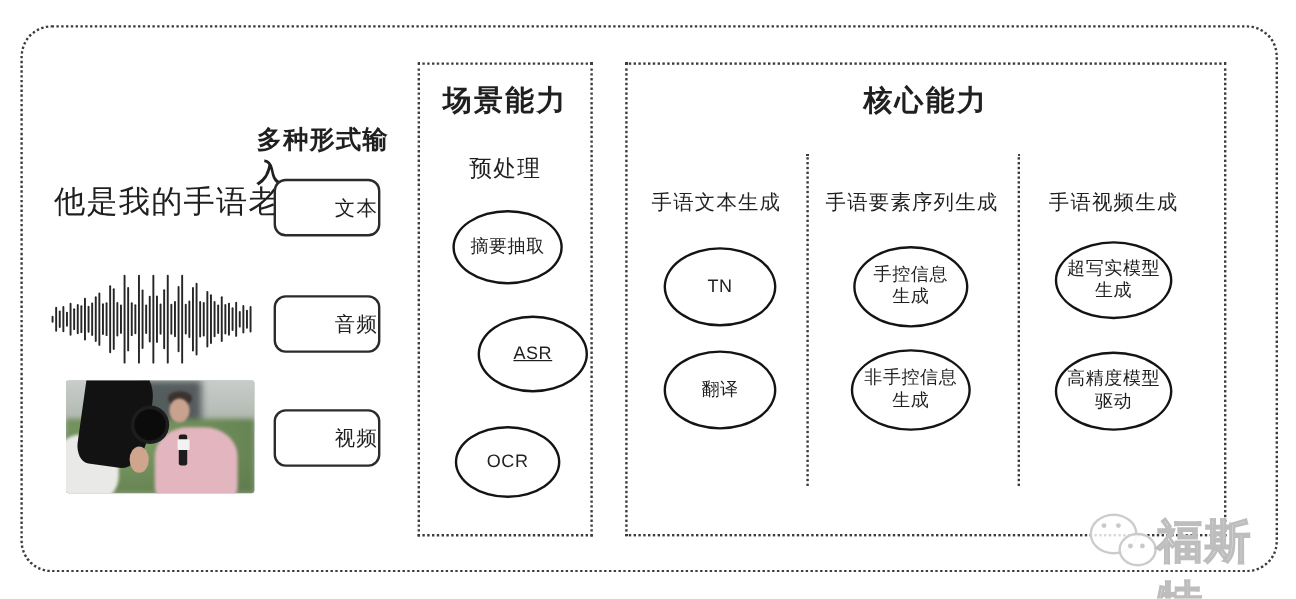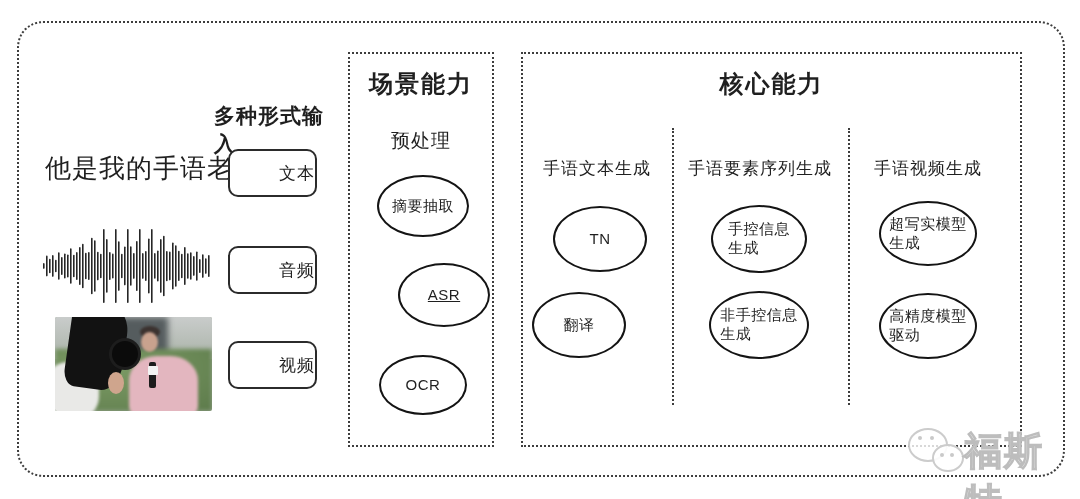--- a/index.html
+++ b/index.html
@@ -36,36 +36,36 @@
   .ph-cam{left:8%;top:-12%;width:36%;height:88%;background:#121212;border-radius:12% 30% 35% 20%;transform:rotate(8deg);}
   .ph-lens{left:36%;top:26%;width:26px;height:26px;border-radius:50%;background:#0b0b0b;box-shadow:0 0 0 3px #1d1d1d;}
   .ph-hand{left:34%;top:58%;width:16px;height:22px;border-radius:50%;background:#cfa58d;filter:blur(.5px);}
   
   .scene-box{position:absolute;left:348px;top:52px;width:142px;height:391px;border:2px dotted #3d3d3d;}
   .core-box{position:absolute;left:521px;top:52px;width:497px;height:391px;border:2px dotted #3d3d3d;}
   .box-title{position:absolute;left:0;right:0;top:14px;text-align:center;font-size:24px;font-weight:700;letter-spacing:2px;}
   .scene-sub{position:absolute;left:0;right:0;top:74px;text-align:center;font-size:19px;letter-spacing:1px;font-family:Liberation Serif, serif;}
   .ellipse{
     position:absolute;border:2.5px solid #141414;border-radius:50%;
-    display:flex;align-items:center;justify-content:center;background:#fff;
+    display:flex;align-items:center;justify-content:center;text-align:center;background:#fff;
   }
   .ellipse span{white-space:pre-line;font-size:15px;font-weight:500;line-height:1.25;letter-spacing:.5px;}
   
   .el-summary{left:377px;top:175px;width:88px;height:58px;}
   .el-asr{left:398px;top:263px;width:88px;height:60px;text-decoration:underline;}
   .el-ocr{left:379px;top:355px;width:84px;height:56px;}
   
   .col-header{position:absolute;top:157px;text-align:center;font-size:17px;letter-spacing:1px;}
   .hd-col1{left:535px;width:124px;}
   .hd-col2{left:678px;width:164px;}
   .hd-col3{left:866px;width:124px;}
   .divider{position:absolute;top:128px;height:277px;width:0;border-left:2px dotted #3d3d3d;}
   .dv-1{left:672px;} .dv-2{left:848px;}
   .el-tn{left:553px;top:206px;width:90px;height:62px;}
-  .el-trans{left:532px;top:292px;width:90px;height:62px;}
+  .el-trans{left:553px;top:292px;width:90px;height:62px;}
   .el-manual{left:711px;top:205px;width:92px;height:64px;}
   .el-nonmanual{left:709px;top:291px;width:96px;height:64px;}
   .el-hyper{left:879px;top:201px;width:94px;height:61px;}
   .el-drive{left:879px;top:293px;width:94px;height:62px;}
   
   .watermark{position:absolute;left:908px;top:424px;width:160px;height:52px;}
   .wm-text{
     position:absolute;left:56px;top:2px;font-size:38px;font-weight:700;letter-spacing:2px;
     color:#efefef;-webkit-text-stroke:1.2px #bdbdbd;
   }

